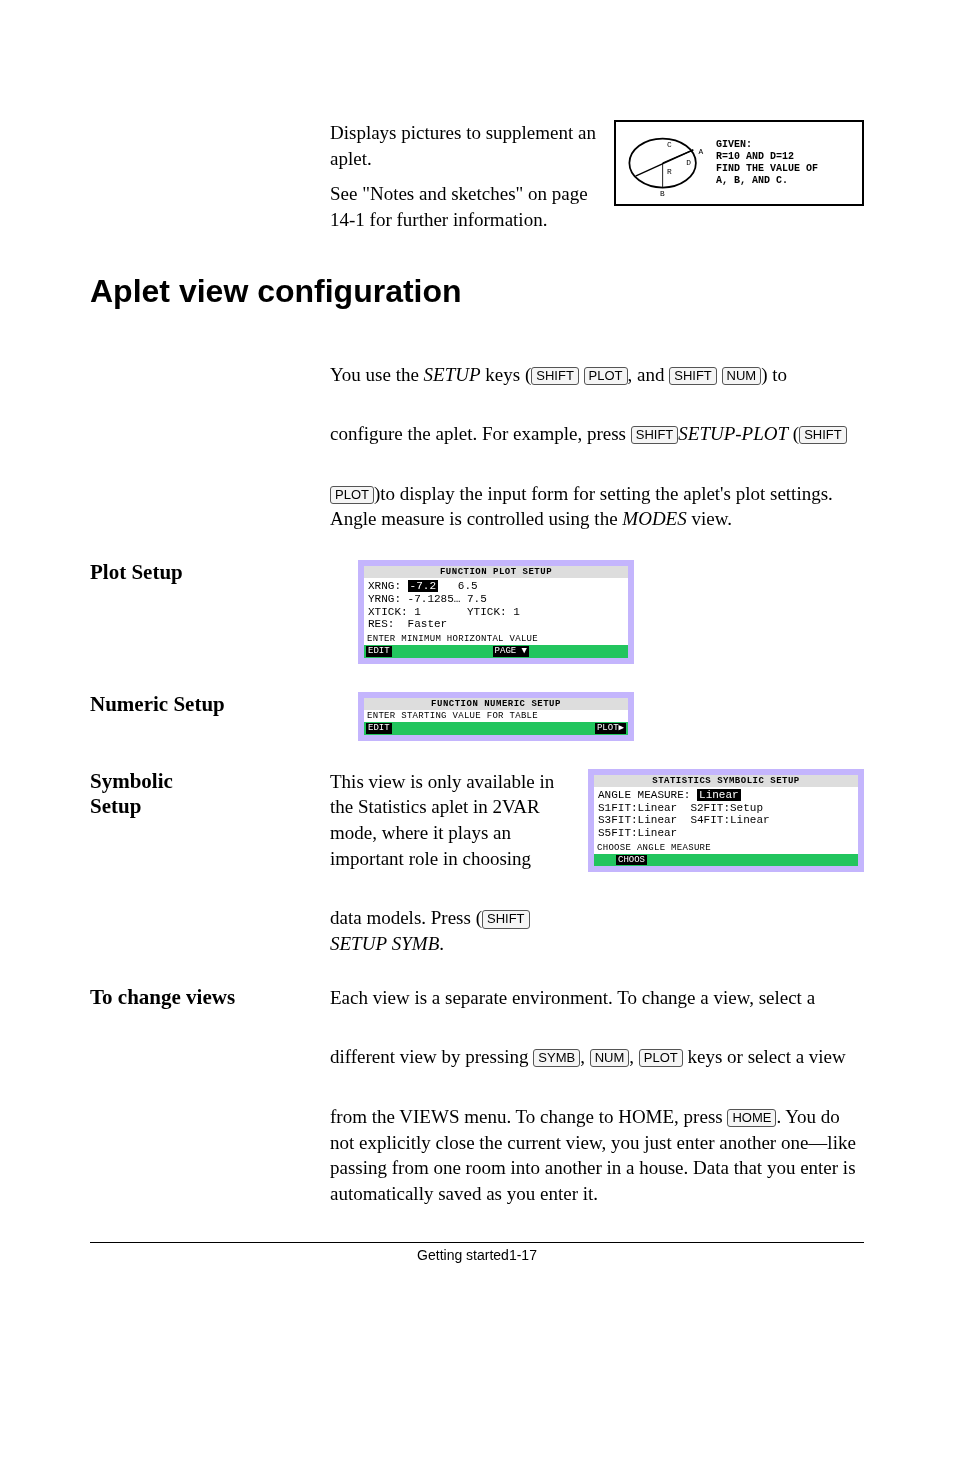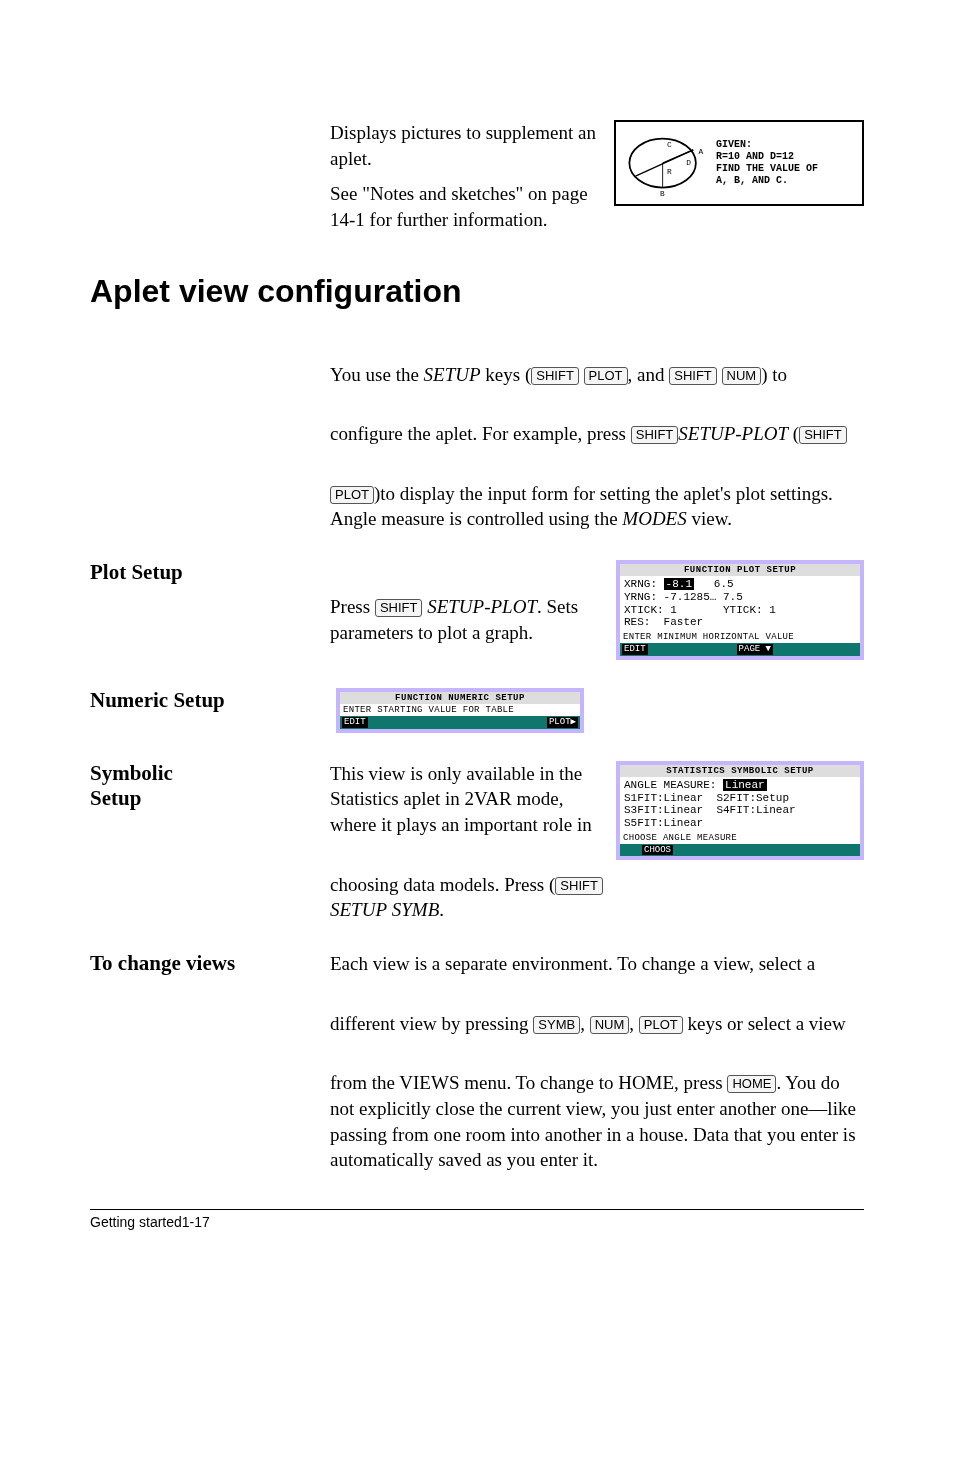--- a/index.html
+++ b/index.html
@@ -70,38 +70,38 @@
     padding: 0 4px;
     font-family: Arial, Helvetica, sans-serif;
     font-size: 13px;
     background: #f5f5f5;
     vertical-align: 1px;
     line-height: 1.25;
     margin-top: 39px;
   }
   .ital { font-style: italic; }
   .screenbox2 {
-    border: 4px solid #c4b5fd;
-    width: 248px;
+    border: 6px solid #c4b5fd;
+    width: 276px;
     flex-shrink: 0;
-    margin-left: 6px;
+    margin-left: 28px;
     font-family: "Courier New", monospace;
     font-size: 11px;
     line-height: 1.15;
     box-sizing: border-box;
   }
   .sb-body { padding: 2px 4px; }
   .sb-line { white-space: pre; }
   .sb-hl { background:#000; color:#fff; padding:0 2px; }
   .sb-msg { font-size: 9px; letter-spacing: 0.3px; padding: 1px 3px;}
-  .sb-btnbar { background:#0f766e; color:#fff; font-size:9px; display:flex; padding:1px 2px; gap:4px;}
+  .sb-btnbar { background:#22c55e; color:#fff; font-size:9px; display:flex; padding:1px 2px; gap:4px;}
   .sb-btnbar span { background:#000; color:#fff; padding:0 2px;}
   hr.footerline { border: none; border-top: 1px solid #000; margin: 36px 0 4px 0;}
   .footer {
-    display:flex; justify-content: flex-start;
+    display:flex; justify-content: center;
     font-family: Arial, Helvetica, sans-serif; font-size: 14px;
   }
   .sketch-screen {
     display:flex; align-items:center; gap:4px;
   }
   .sketch-svg { width: 90px; height: 70px; flex-shrink:0;}
   .sketch-text { font-family: "Courier New", monospace; font-size:10px; font-weight:bold; line-height:1.2;}
 </style>
 </head>
 <body>
@@ -142,27 +142,24 @@
 
   <div class="section-row">
     <div class="left-margin"></div>
     <div class="body-col body-text">
       <span>You use the </span><span class="ital">SETUP</span><span> keys (</span><span class="key">SHIFT</span> <span class="key">PLOT</span><span>, and </span><span class="key">SHIFT</span> <span class="key">NUM</span><span>) to configure the aplet. For example, press </span><span class="key">SHIFT</span><span class="ital">SETUP-PLOT</span><span> (</span><span class="key">SHIFT</span> <span class="key">PLOT</span><span>)to display the input form for setting the aplet's plot settings. Angle measure is controlled using the </span><span class="ital">MODES</span><span> view.</span>
     </div>
   </div>
 
   <div class="section-row">
     <div class="section-label">Plot Setup</div>
-    <div class="body-col body-text">
-      <span>Press </span><span class="key">SHIFT</span> <span class="ital">SETUP-PLOT</span><span>. Sets parameters to plot a graph.</span>
-    </div>
     <div class="screenbox2">
       <div class="screenshot-header">FUNCTION PLOT SETUP</div>
       <div class="sb-body">
-        <div class="sb-line"><span>XRNG: </span><span class="sb-hl">-8.1</span><span>   6.5</span></div>
+        <div class="sb-line"><span>XRNG: </span><span class="sb-hl">-7.2</span><span>   6.5</span></div>
         <div class="sb-line">YRNG: -7.1285… 7.5</div>
         <div class="sb-line">XTICK: 1       YTICK: 1</div>
         <div class="sb-line">RES:  Faster</div>
       </div>
       <div class="sb-msg">ENTER MINIMUM HORIZONTAL VALUE</div>
       <div class="sb-btnbar">
           <span>EDIT</span>
           <span style="margin:0 auto">PAGE ▼</span>
         </div>
     </div>

